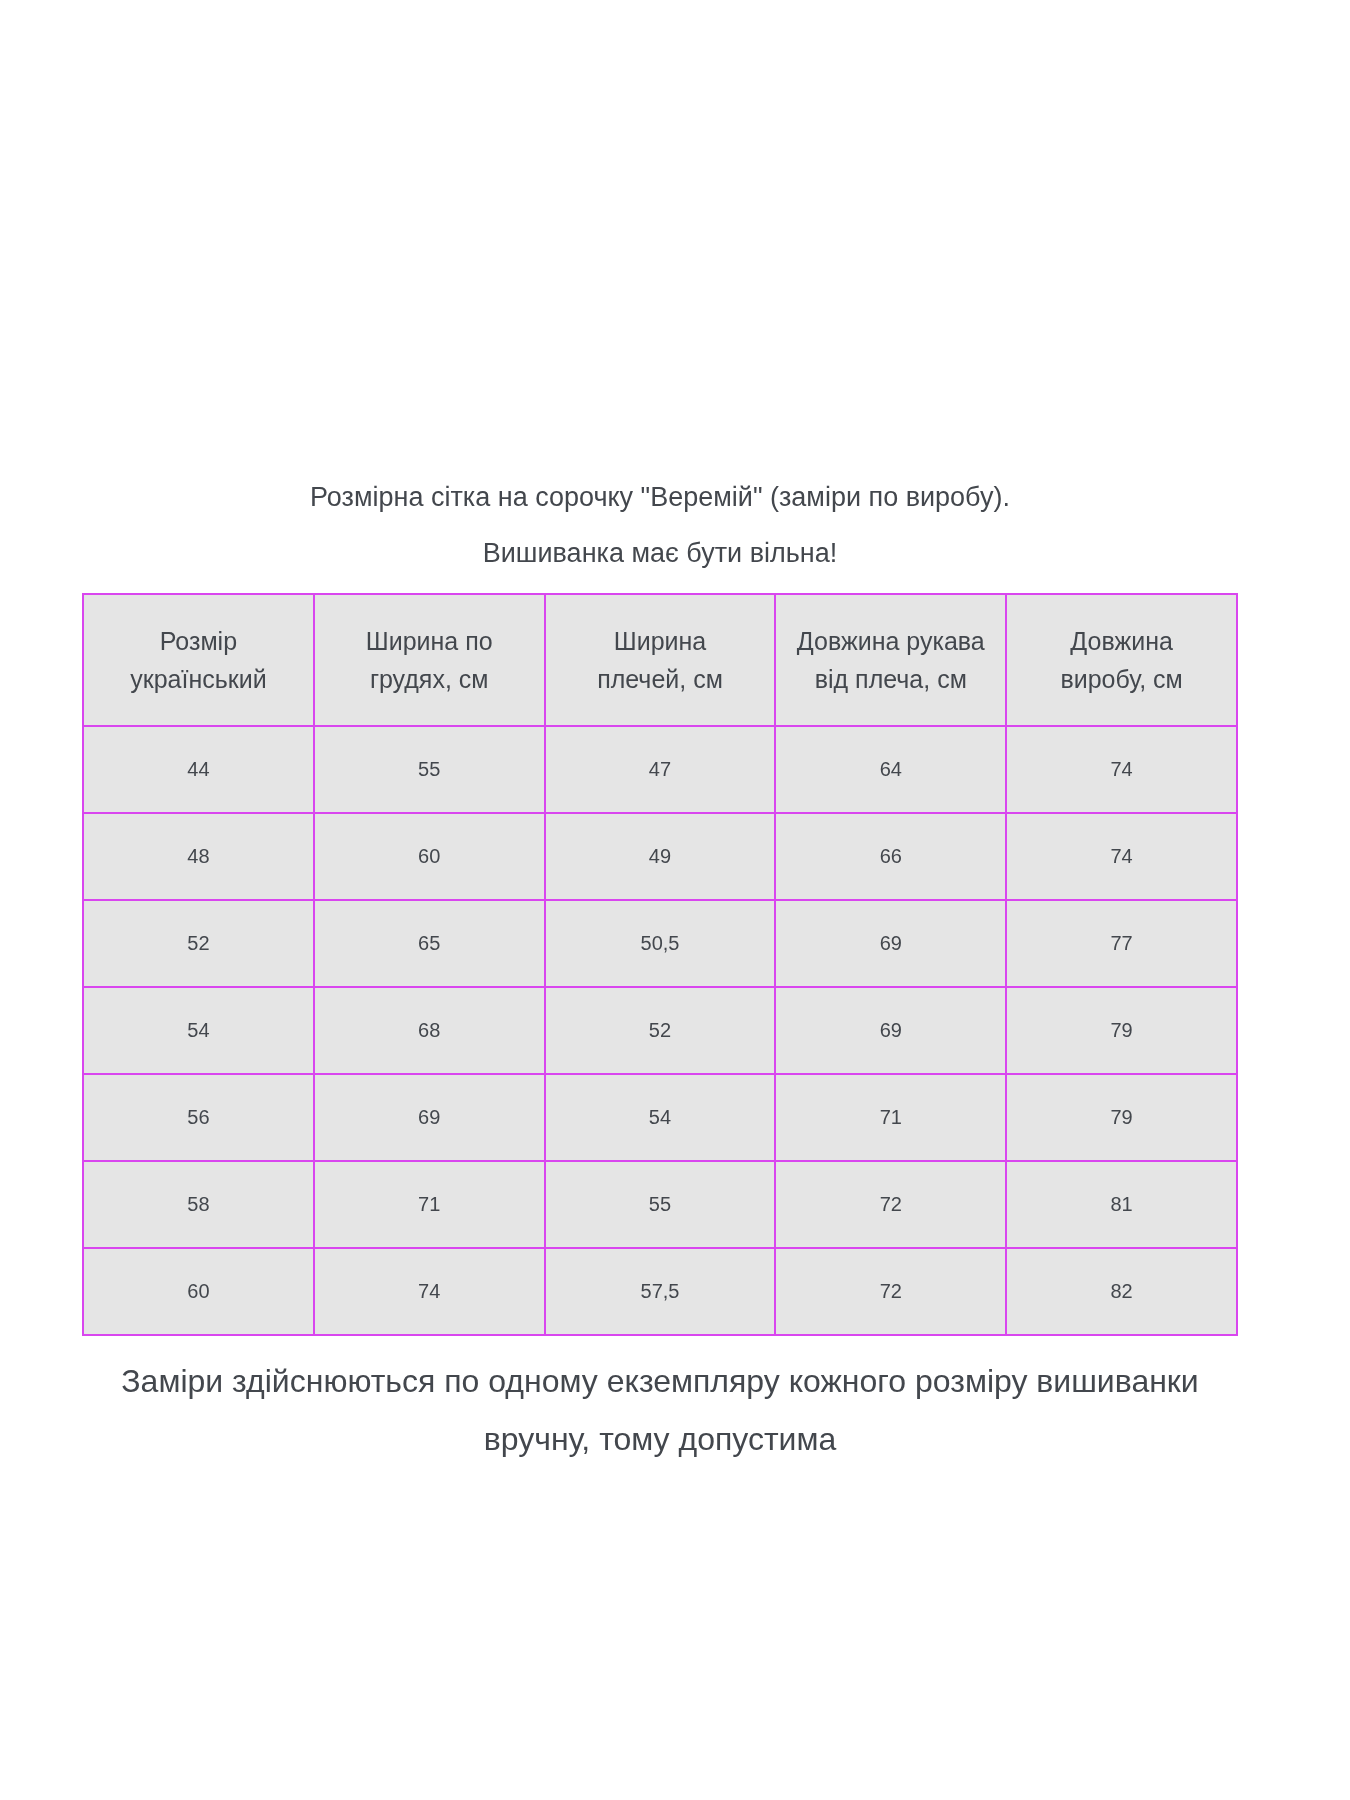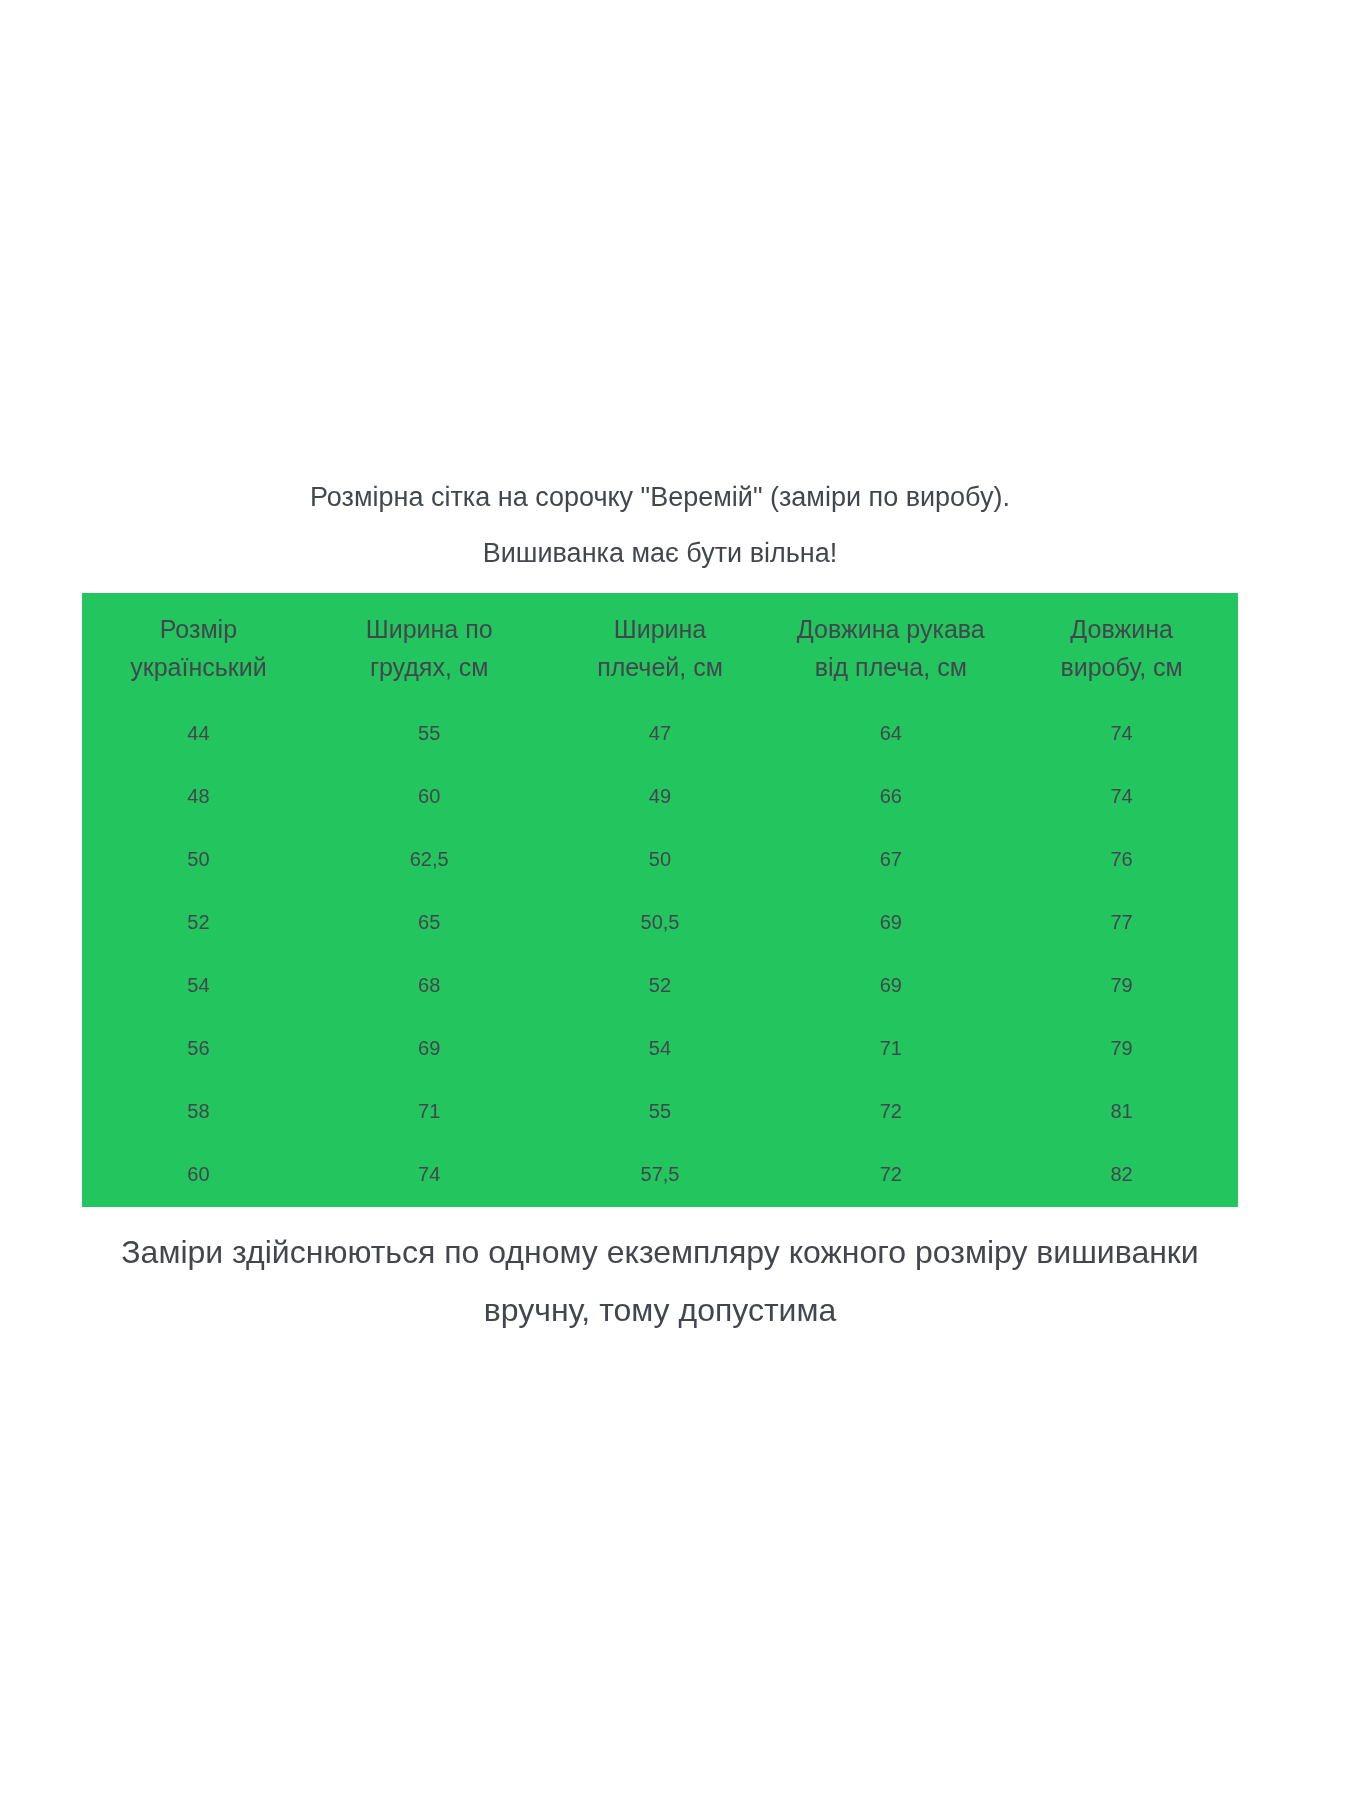--- a/index.html
+++ b/index.html
@@ -37,27 +37,27 @@
     font-weight: normal;
   }
   table.size-table {
     margin-top: 26px;
     width: 1156px;
     border-collapse: collapse;
     table-layout: fixed;
   }
   table.size-table th,
   table.size-table td {
-    border: 2px solid #22c55e;
+    border: 2px solid #d946ef;
     text-align: center;
     vertical-align: middle;
-    padding: 4px;
+    padding: 16px;
     font-weight: normal;
     color: #43474d;
-    background: #22c55e;
+    background: #e5e5e5;
   }
   table.size-table th {
     height: 98px;
     font-size: 25px;
     line-height: 38px;
     white-space: pre-line;
   }
   table.size-table td {
     height: 53px;
     font-size: 20px;
@@ -104,27 +104,20 @@
           <td>74</td>
         </tr>
         <tr>
           <td>48</td>
           <td>60</td>
           <td>49</td>
           <td>66</td>
           <td>74</td>
         </tr>
         <tr>
-          <td>50</td>
-          <td>62,5</td>
-          <td>50</td>
-          <td>67</td>
-          <td>76</td>
-        </tr>
-        <tr>
           <td>52</td>
           <td>65</td>
           <td>50,5</td>
           <td>69</td>
           <td>77</td>
         </tr>
         <tr>
           <td>54</td>
           <td>68</td>
           <td>52</td>

